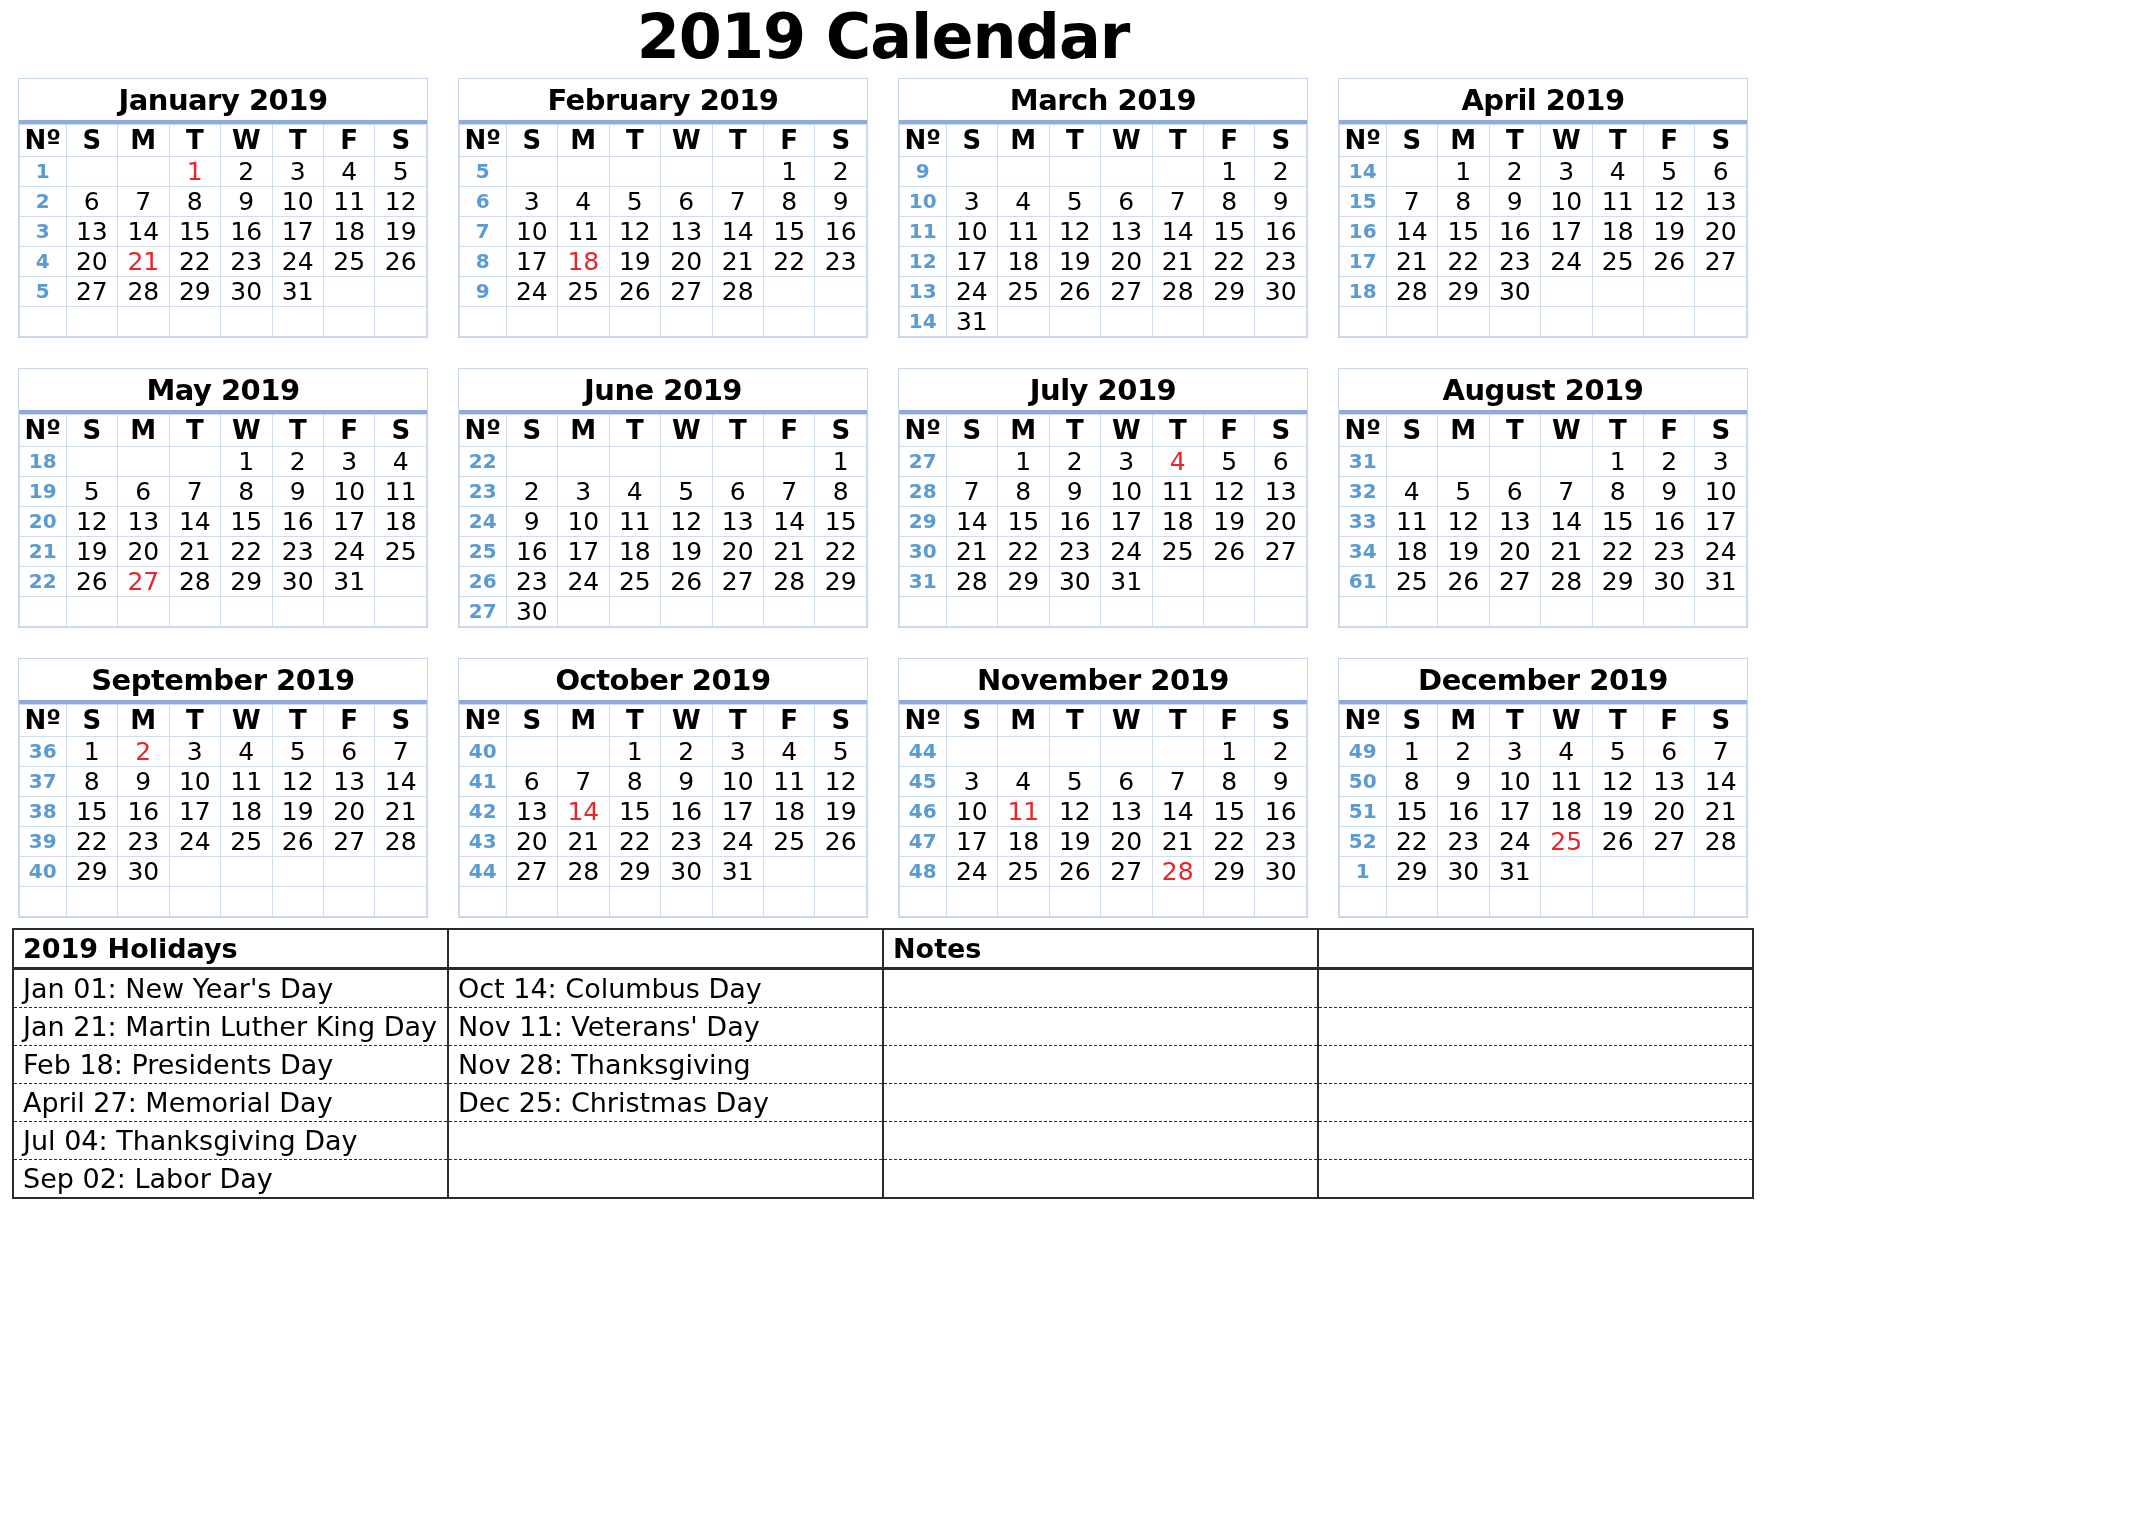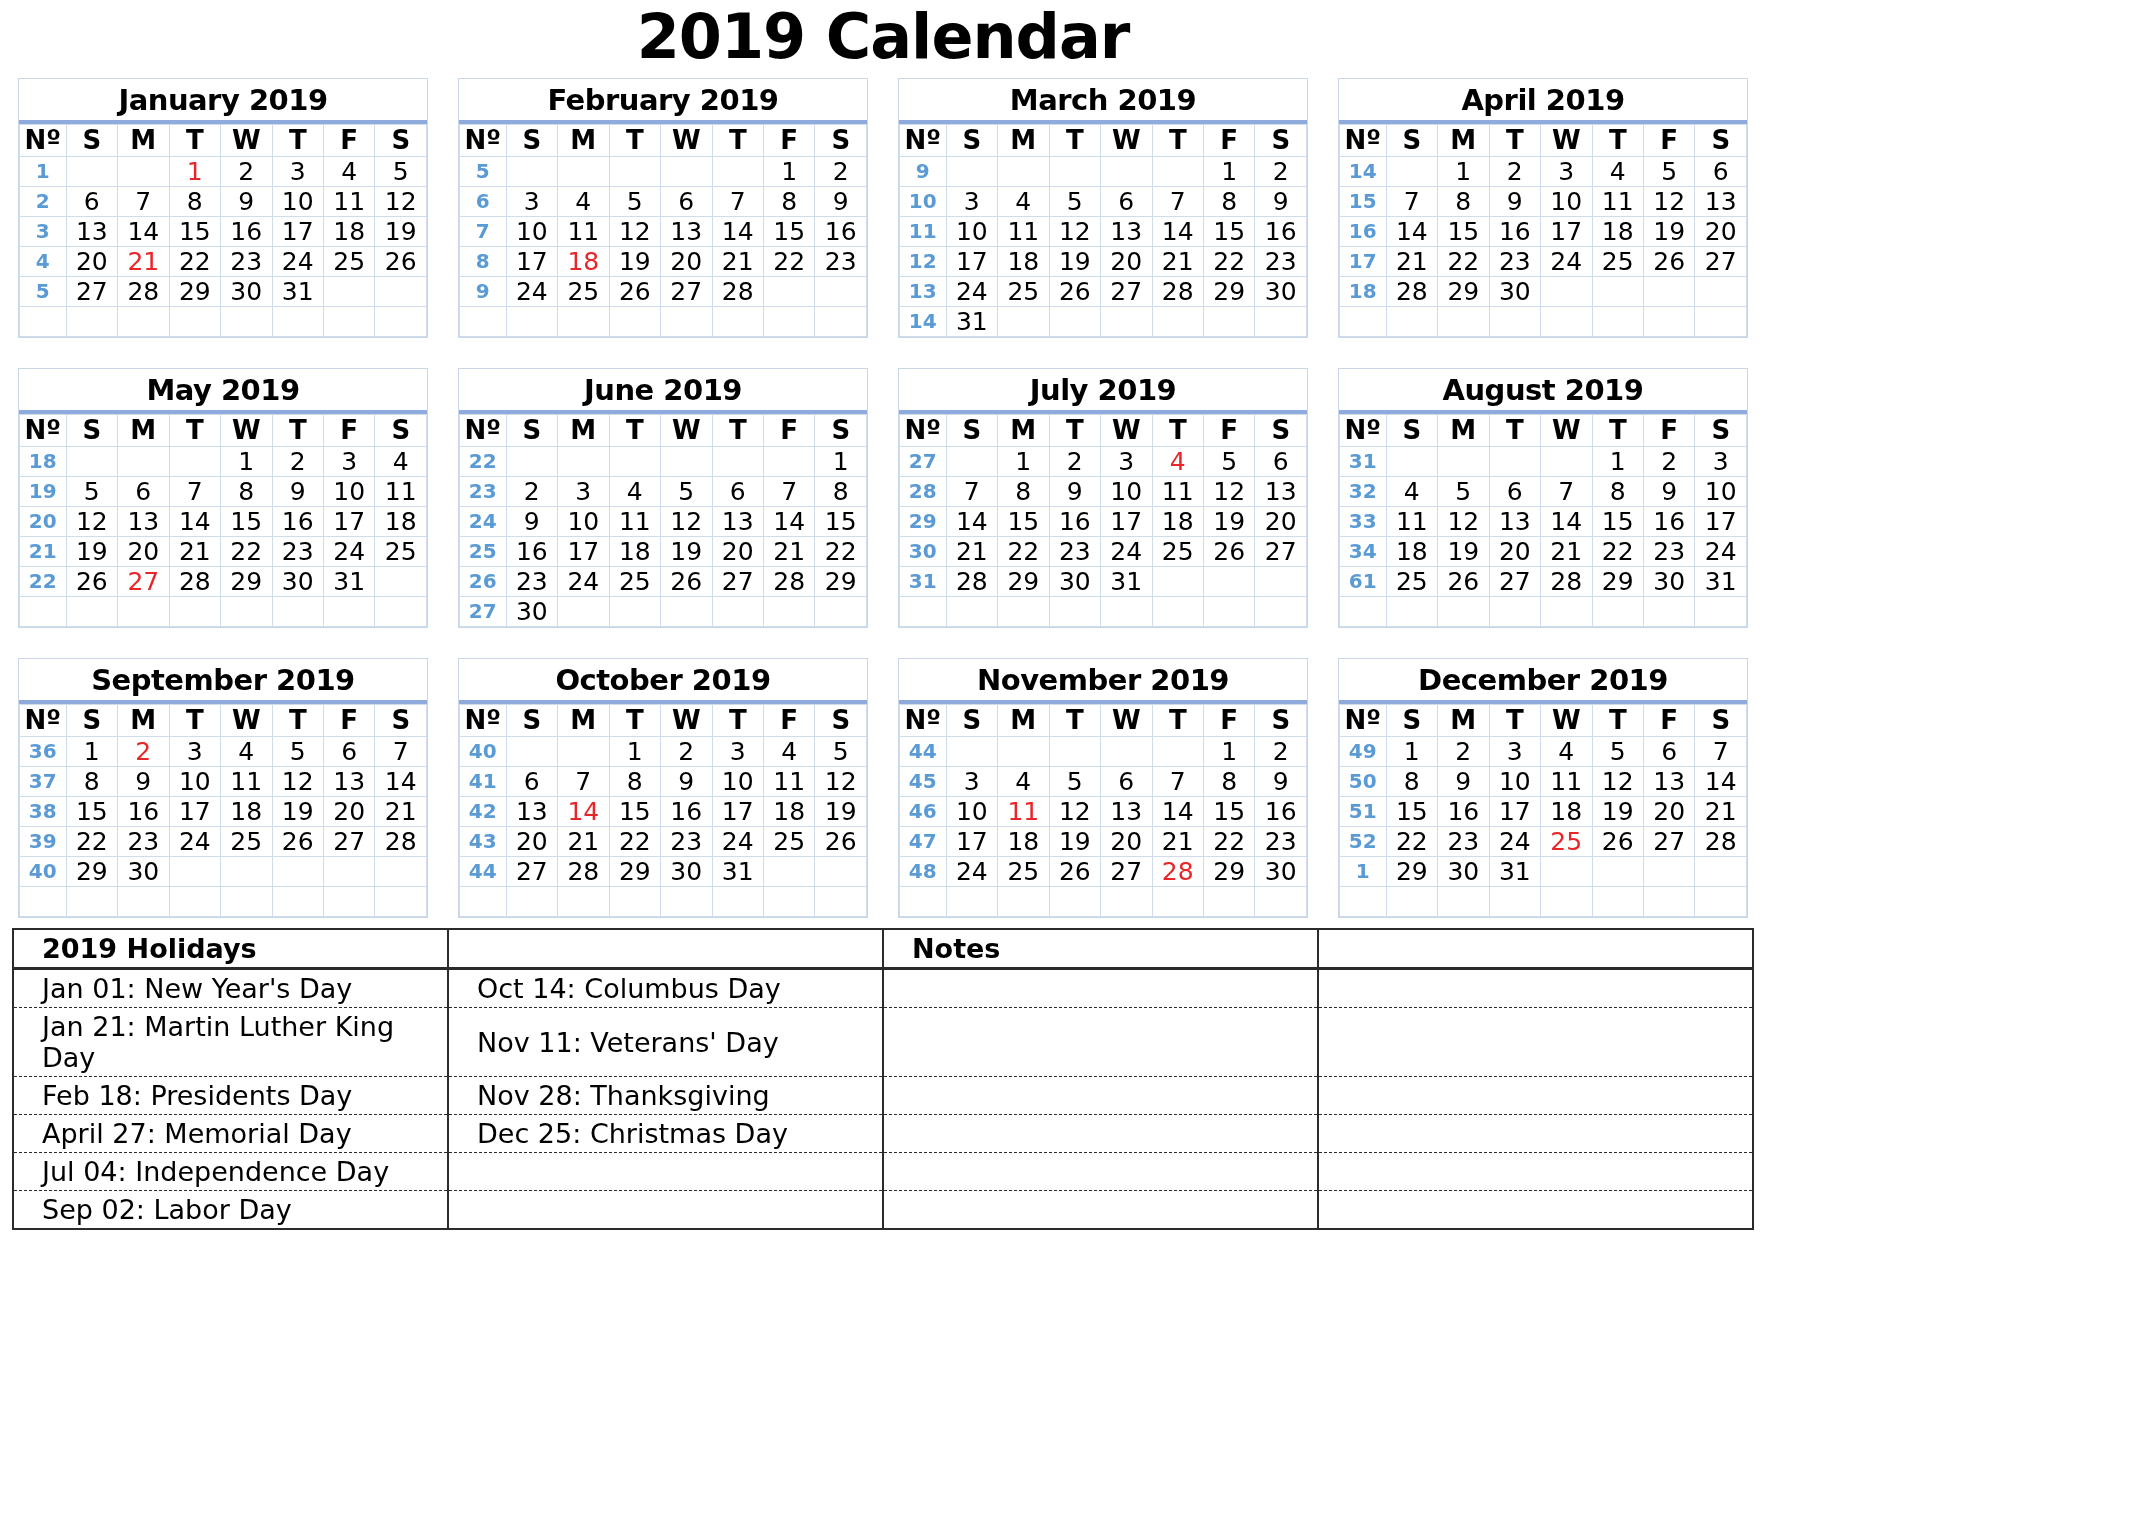--- a/index.html
+++ b/index.html
@@ -122,21 +122,21 @@
     table-layout: fixed;
     border: 2px solid #2b2b2b;
   }
 
   table.bottom-table td {
     border-left: 2px solid #2b2b2b;
     border-right: 2px solid #2b2b2b;
     border-top: 1px dashed #2b2b2b;
     border-bottom: 1px dashed #2b2b2b;
     height: 36px;
-    padding: 3px 28px;
+    padding: 3px 9px;
     font-size: 27px;
     vertical-align: middle;
     font-family: "DejaVu Sans", sans-serif;
     box-sizing: border-box;
   }
 
   table.bottom-table tr.head-row td {
     border-top: 2px solid #2b2b2b;
     border-bottom: 3px solid #2b2b2b;
     font-weight: bold;
@@ -1140,21 +1140,21 @@
             <td></td>
             <td></td>
           </tr>
           <tr>
             <td><span class="hol-date">April 27:</span> <span class="hol-name">Memorial Day</span></td>
             <td><span class="hol-date">Dec 25:</span> <span class="hol-name">Christmas Day</span></td>
             <td></td>
             <td></td>
           </tr>
           <tr>
-            <td><span class="hol-date">Jul 04:</span> <span class="hol-name">Independence Day</span></td>
+            <td><span class="hol-date">Jul 04:</span> <span class="hol-name">Thanksgiving Day</span></td>
             <td></td>
             <td></td>
             <td></td>
           </tr>
           <tr class="last-row">
             <td><span class="hol-date">Sep 02:</span> <span class="hol-name">Labor Day</span></td>
             <td></td>
             <td></td>
             <td></td>
           </tr>

